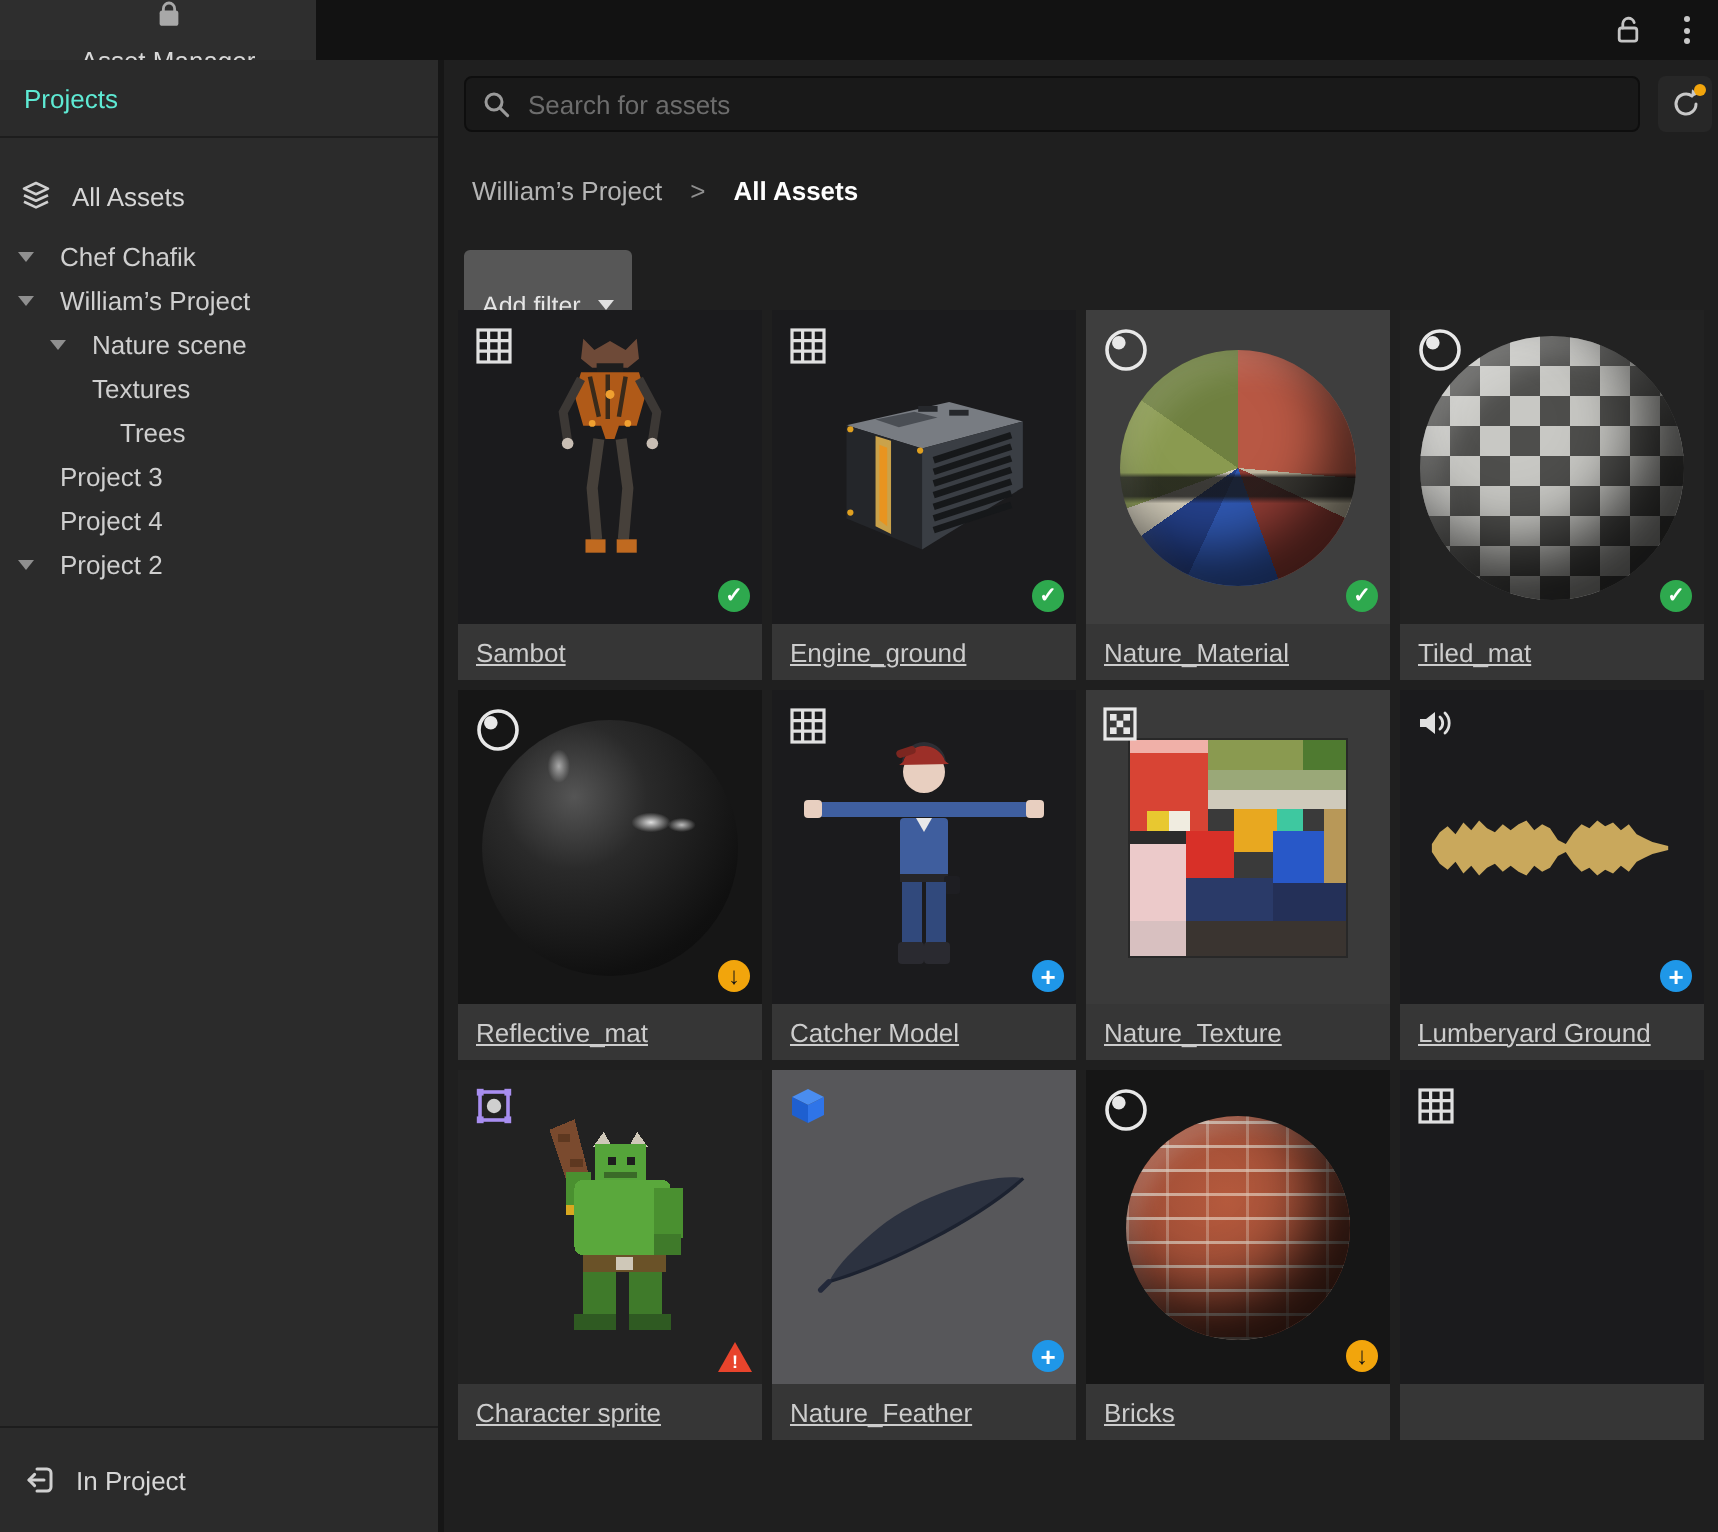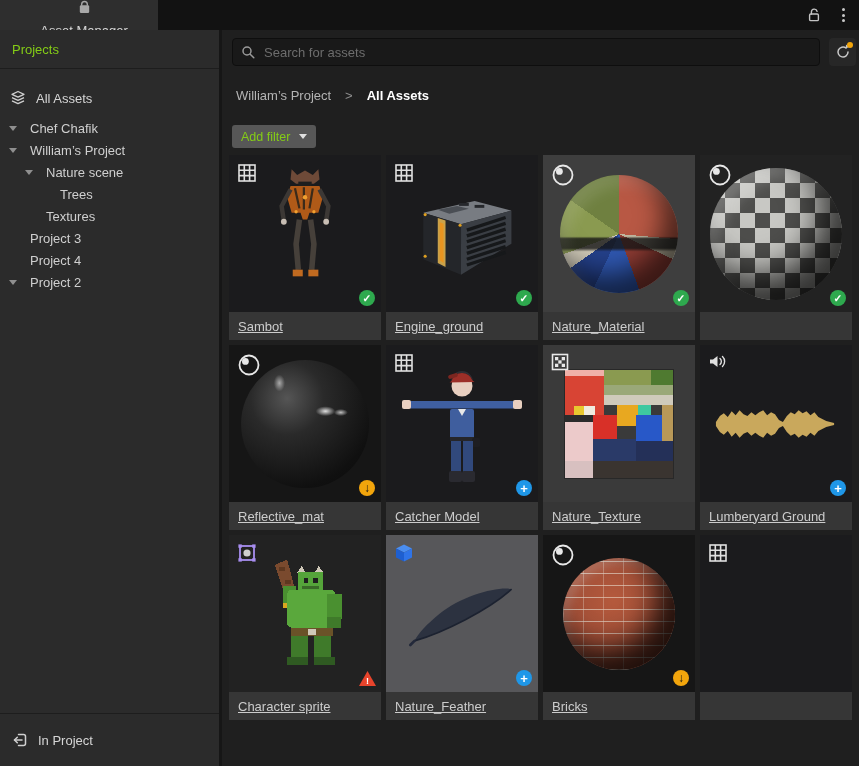--- a/index.html
+++ b/index.html
@@ -9,41 +9,41 @@
     -webkit-font-smoothing:antialiased;
   }
   
   .topbar{position:absolute;left:0;top:0;width:859px;height:30px;background:#121212;display:flex;align-items:stretch;}
   .tab{width:148px;background:#2e2e2e;display:flex;align-items:center;gap:8px;padding-left:10px;color:#d8d8d8;font-size:13px;flex-direction:column;}
   .topbar-right{margin-left:auto;display:flex;align-items:center;gap:18px;padding-right:12px;}
   .kebab{display:flex;flex-direction:column;gap:2.5px;padding:2px;}
   .kebab span{width:3px;height:3px;border-radius:50%;background:#c8c8c8;}
   
   .sidebar{position:absolute;left:0;top:30px;width:222px;height:736px;background:#2b2b2b;border-right:3px solid #161616;box-sizing:border-box;}
-  .sidebar-header{height:38px;display:flex;align-items:center;padding-left:12px;color:#84cc16;font-size:13px;border-bottom:1px solid #1d1d1d;}
+  .sidebar-header{height:38px;display:flex;align-items:center;padding-left:12px;color:#5eead4;font-size:13px;border-bottom:1px solid #1d1d1d;}
   .all-assets{height:30px;margin-top:14px;display:flex;align-items:center;gap:10px;padding-left:10px;color:#d6d6d6;font-size:13px;}
   .tree{margin-top:4px;}
   .tree-item{height:22px;display:flex;align-items:center;color:#cfcfcf;font-size:13px;position:relative;}
   .caret{width:0;height:0;border-left:4.5px solid transparent;border-right:4.5px solid transparent;border-top:5.5px solid #8f8f8f;position:absolute;top:9px;}
   .lvl0 .label{padding-left:30px;} .lvl0 .caret{left:9px;}
   .lvl1 .label{padding-left:46px;} .lvl1 .caret{left:25px;}
   .lvl2 .label{padding-left:60px;}
   .sidebar-footer{position:absolute;left:0;bottom:0;width:100%;height:53px;border-top:1px solid #1d1d1d;display:flex;align-items:center;gap:10px;padding-left:12px;box-sizing:border-box;color:#d6d6d6;font-size:13px;}
   
   .main{position:absolute;left:225px;top:30px;width:634px;height:736px;background:#1f1f1f;}
   .search-row{position:absolute;left:0;top:0;width:100%;height:44px;}
   .search-box{position:absolute;left:7px;top:8px;width:588px;height:28px;background:#191919;border:1px solid #0e0e0e;border-radius:4px;box-sizing:border-box;display:flex;align-items:center;gap:7px;padding:0 8px;justify-content:space-between;}
   .search-box input{flex:1;background:transparent;border:none;outline:none;color:#dcdcdc;font-size:13px;font-family:"Liberation Sans",sans-serif;}
   .search-box input::placeholder{color:#6d6d6d;}
   .refresh-btn{position:absolute;right:3px;top:8px;width:27px;height:28px;background:#272727;border-radius:4px;display:flex;align-items:center;justify-content:center;}
   .refresh-wrap{position:relative;width:16px;height:16px;}
   .notif-dot{position:absolute;right:-2px;top:-2px;width:6px;height:6px;border-radius:50%;background:#f2a50c;}
   .breadcrumb{position:absolute;left:11px;top:58px;display:flex;align-items:center;gap:14px;font-size:13px;}
   .crumb-parent{color:#b4b4b4;} .crumb-sep{color:#8f8f8f;} .crumb-current{color:#ffffff;font-weight:bold;}
-  .add-filter{position:absolute;left:7px;top:95px;height:23px;background:#575757;border-radius:3px;display:flex;align-items:center;gap:9px;padding:0 9px;color:#84cc16;font-size:12.5px;}
+  .add-filter{position:absolute;left:7px;top:95px;height:23px;background:#575757;border-radius:3px;display:flex;align-items:center;gap:9px;padding:16px 9px;color:#e5e5e5;font-size:12.5px;}
   .add-filter .caret2{width:0;height:0;border-left:4.5px solid transparent;border-right:4.5px solid transparent;border-top:5.5px solid #e0e0e0;}
   
   .grid{position:absolute;left:4px;top:125px;width:623px;display:grid;grid-template-columns:repeat(4,1fr);gap:5px;}
   .card{background:#363636;}
   .thumb{position:relative;height:157px;overflow:hidden;display:flex;align-items:center;justify-content:center;}
   .card-label{height:28px;background:#363636;color:#cccccc;font-size:13px;display:flex;align-items:center;padding-left:9px;text-decoration:underline;}
   .type-icon{position:absolute;left:8px;top:8px;z-index:3;line-height:0;}
   .badge{position:absolute;right:6px;bottom:6px;width:16px;height:16px;border-radius:50%;display:flex;align-items:center;justify-content:center;font-size:10.5px;font-weight:bold;z-index:3;line-height:1;}
   .b-green{background:#2ea94e;color:#fff;}
   .b-blue{background:#1f97e8;color:#fff;font-size:13px;}
@@ -124,25 +124,25 @@
         <span class="label">Chef Chafik</span>
       </div>
     <div class="tree-item lvl0">
         <span class="caret"></span>
         <span class="label">William’s Project</span>
       </div>
     <div class="tree-item lvl1">
         <span class="caret"></span>
         <span class="label">Nature scene</span>
       </div>
+    <div class="tree-item lvl1">
+        <span class="label">Textures</span>
+      </div>
     <div class="tree-item lvl2">
         <span class="label">Trees</span>
-      </div>
-    <div class="tree-item lvl1">
-        <span class="label">Textures</span>
       </div>
     <div class="tree-item lvl0">
         <span class="label">Project 3</span>
       </div>
     <div class="tree-item lvl0">
         <span class="label">Project 4</span>
       </div>
     <div class="tree-item lvl0">
         <span class="caret"></span>
         <span class="label">Project 2</span>
@@ -272,20 +272,21 @@
 
     <div class="card">
       <div class="thumb t-dark2">
         <span class="type-icon"><svg width="24" height="24" viewBox="0 0 24 24" fill="none">
               <circle cx="12" cy="12" r="9.5" stroke="#e8e8e8" stroke-width="1.8"></circle>
               <circle cx="8.4" cy="8.4" r="3.4" fill="#e8e8e8"></circle>
             </svg></span>
         <span class="sphere sph-tiled"></span>
         <span class="badge b-green">✓</span>
       </div>
+      <div class="card-label">Tiled_mat</div>
     </div>
 
     <div class="card">
       <div class="thumb t-black">
         <span class="type-icon"><svg width="24" height="24" viewBox="0 0 24 24" fill="none">
               <circle cx="12" cy="12" r="9.5" stroke="#e8e8e8" stroke-width="1.8"></circle>
               <circle cx="8.4" cy="8.4" r="3.4" fill="#e8e8e8"></circle>
             </svg></span>
         <span class="sphere sph-reflective"></span>
         <span class="badge b-yellow">↓</span>

